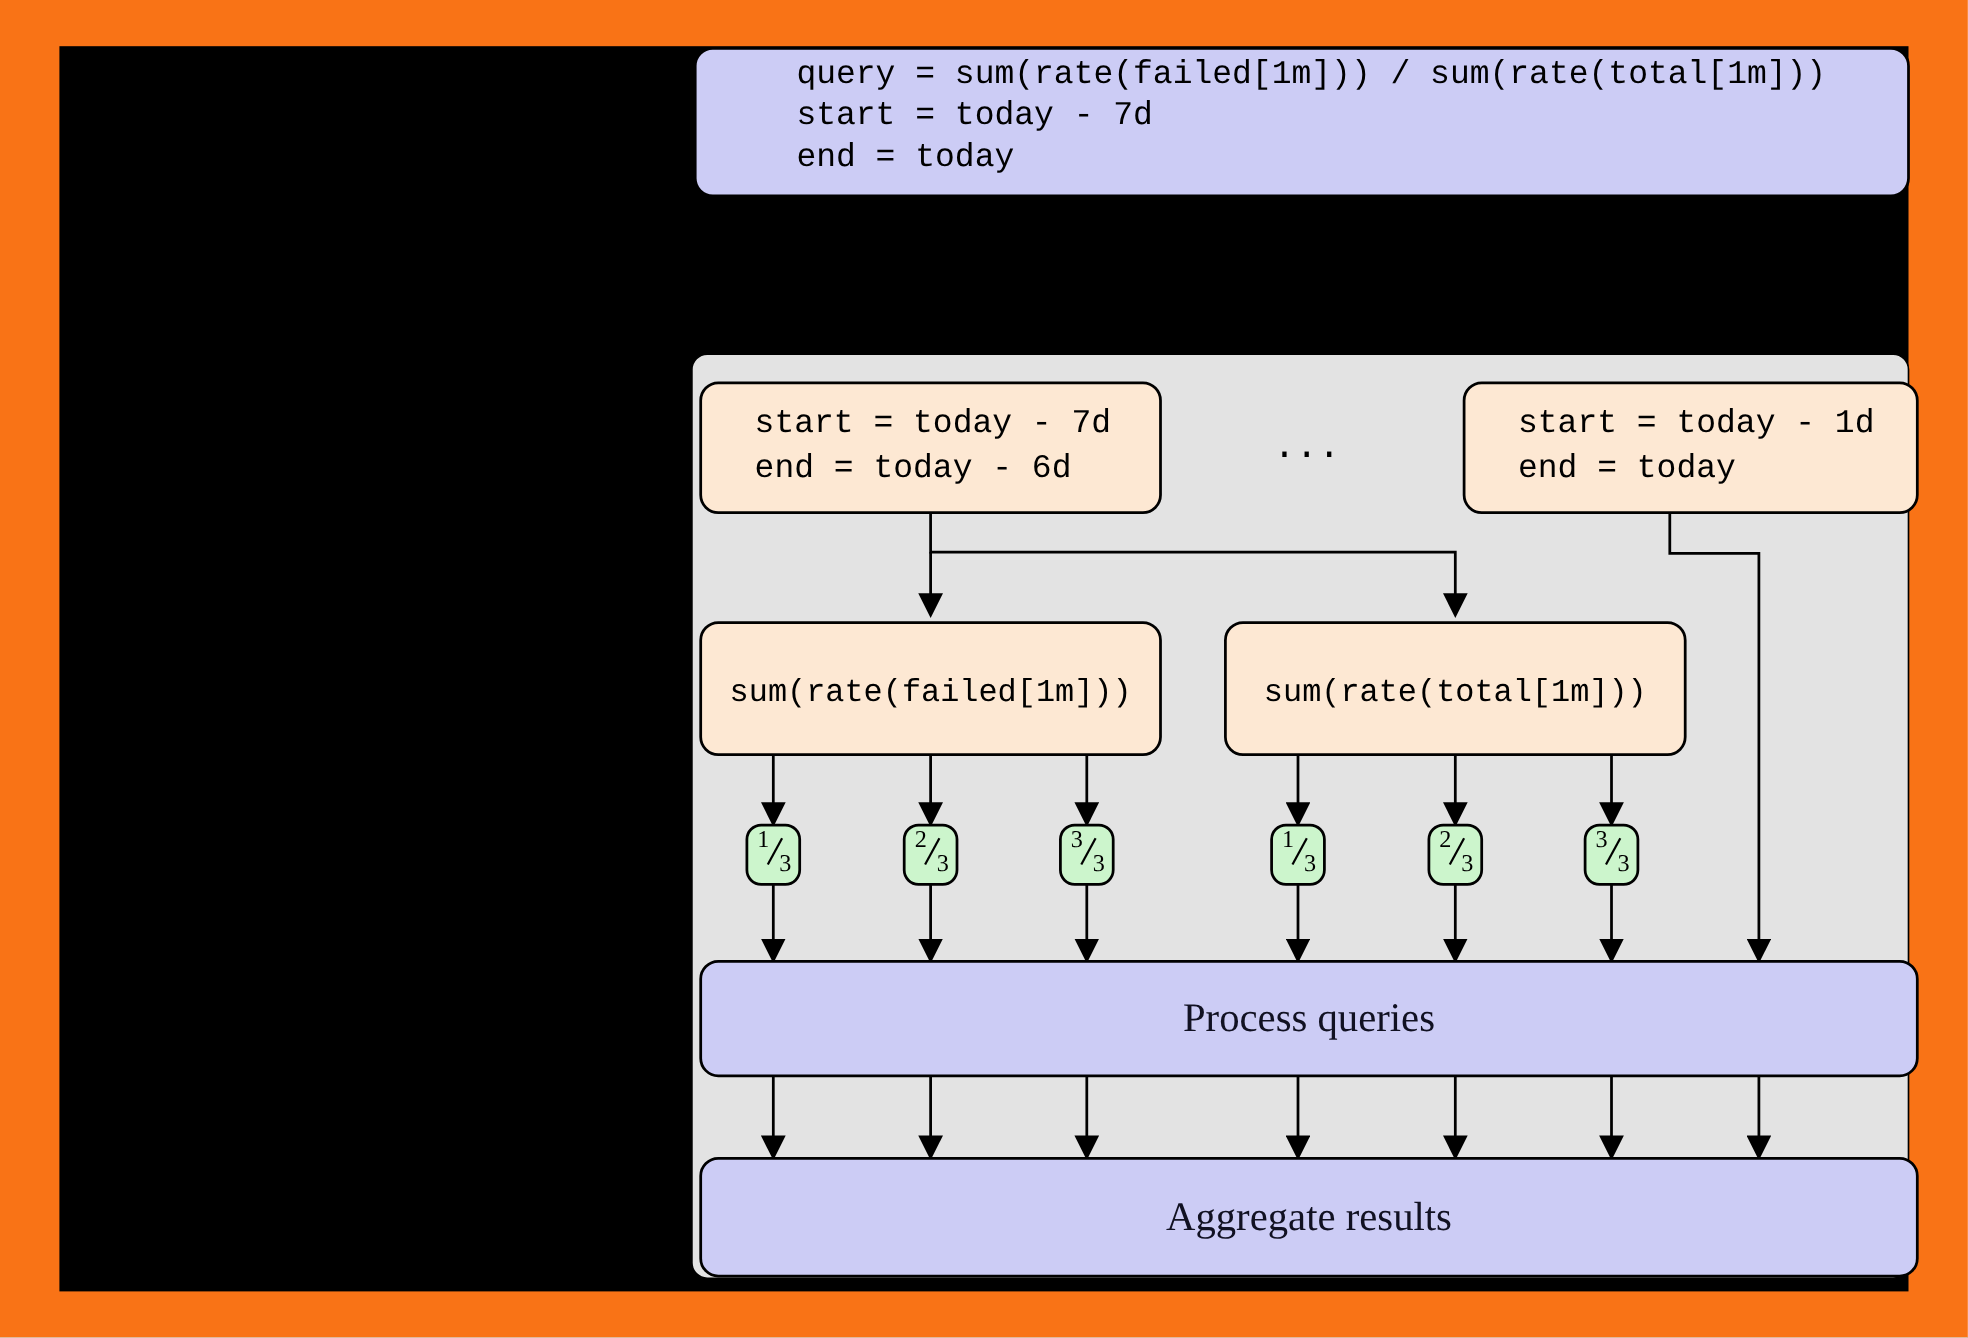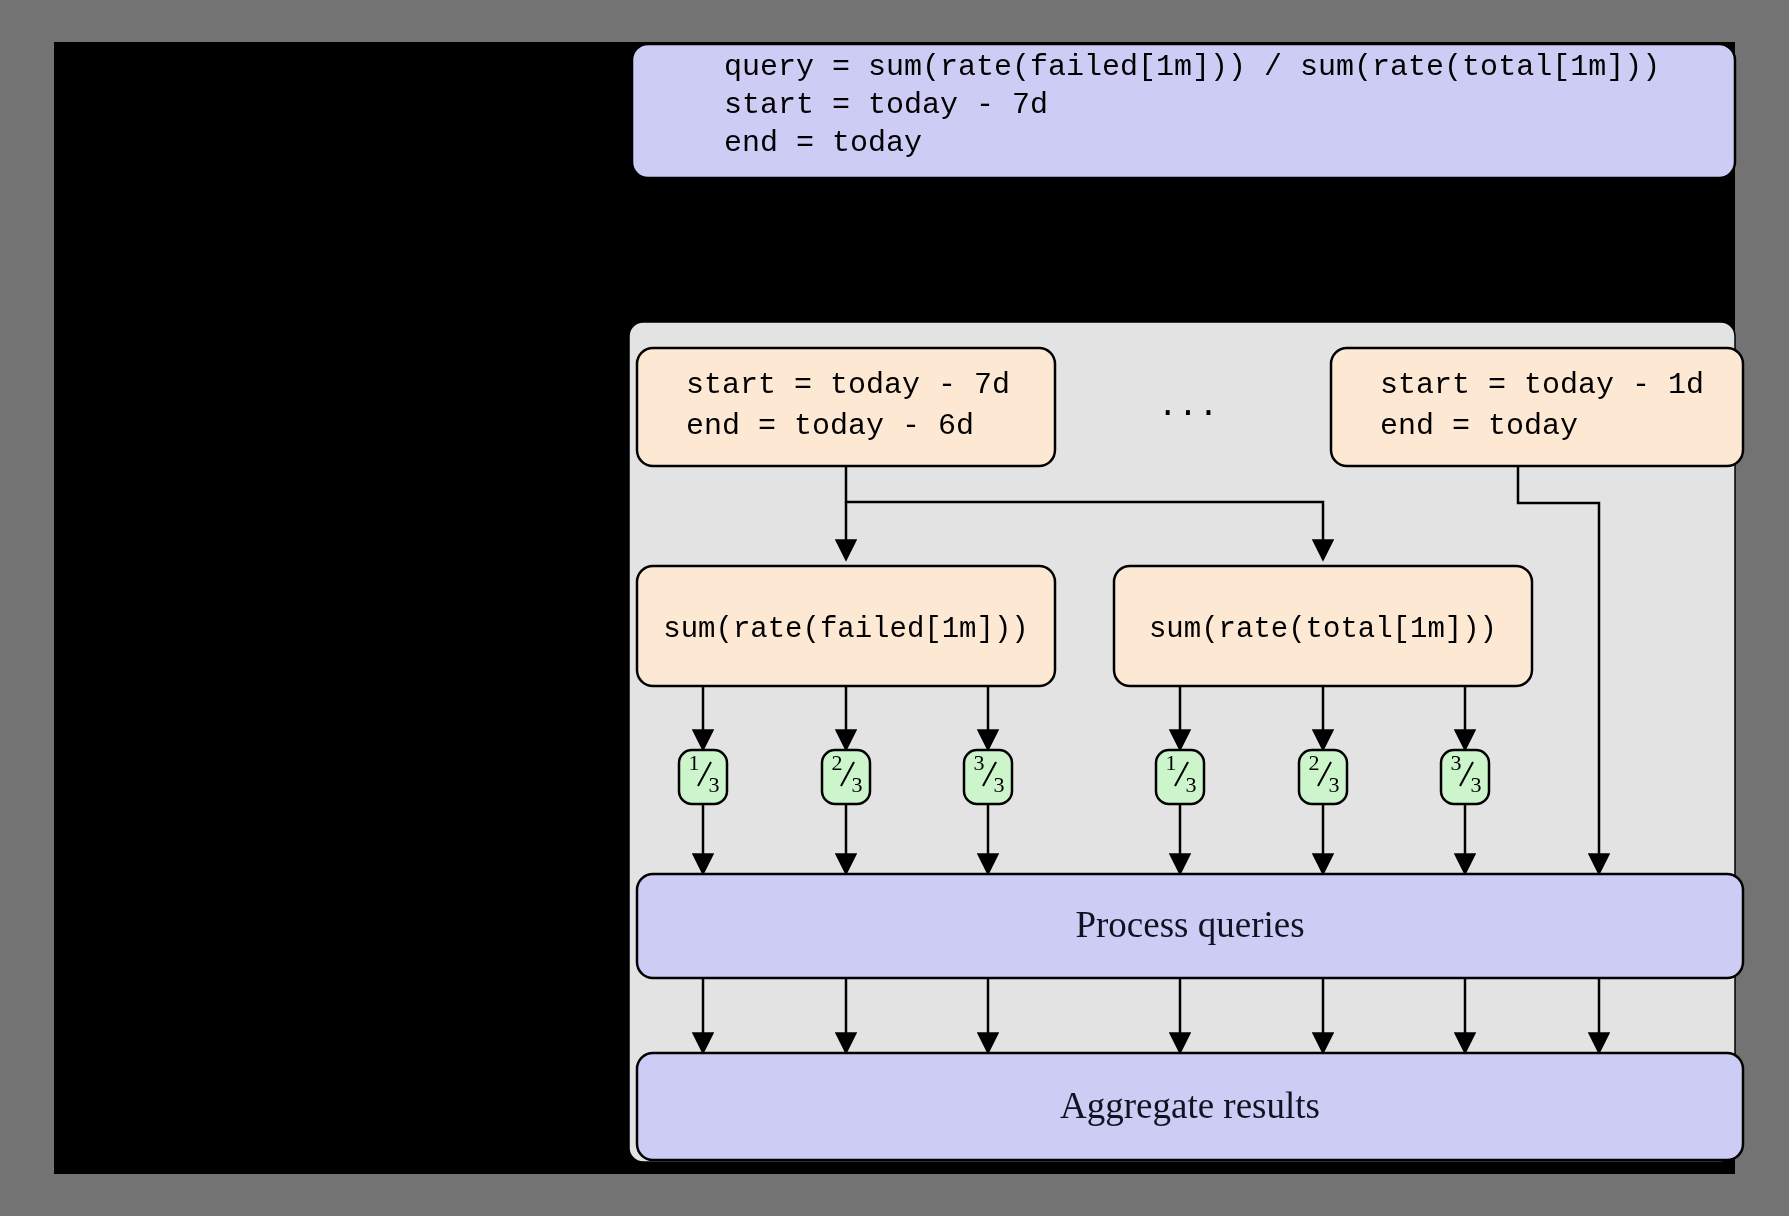--- a/index.html
+++ b/index.html
@@ -1,17 +1,17 @@
 <!DOCTYPE html>
 <html><head>
 <meta charset="utf-8">
 <style>
   html,body{margin:0;padding:0;background:#ffffff;}
   body{font-family:"Liberation Sans",sans-serif;}
-  #stage{position:relative;width:1789px;height:1216px;background:#737373;overflow:hidden;}
+  #stage{position:relative;width:1789px;height:1216px;background:#f97316;overflow:hidden;}
   #stage svg{position:absolute;left:0;top:0;width:1789px;height:1216px;}
   .mono{font-family:"Liberation Mono","DejaVu Sans Mono",monospace;}
   .serif{font-family:"Liberation Serif","DejaVu Serif",serif;}
 </style>
 </head>
 <body>
 
 <div id="stage">
   <svg viewBox="0 0 1789 1216" xmlns="http://www.w3.org/2000/svg">
     <defs>

